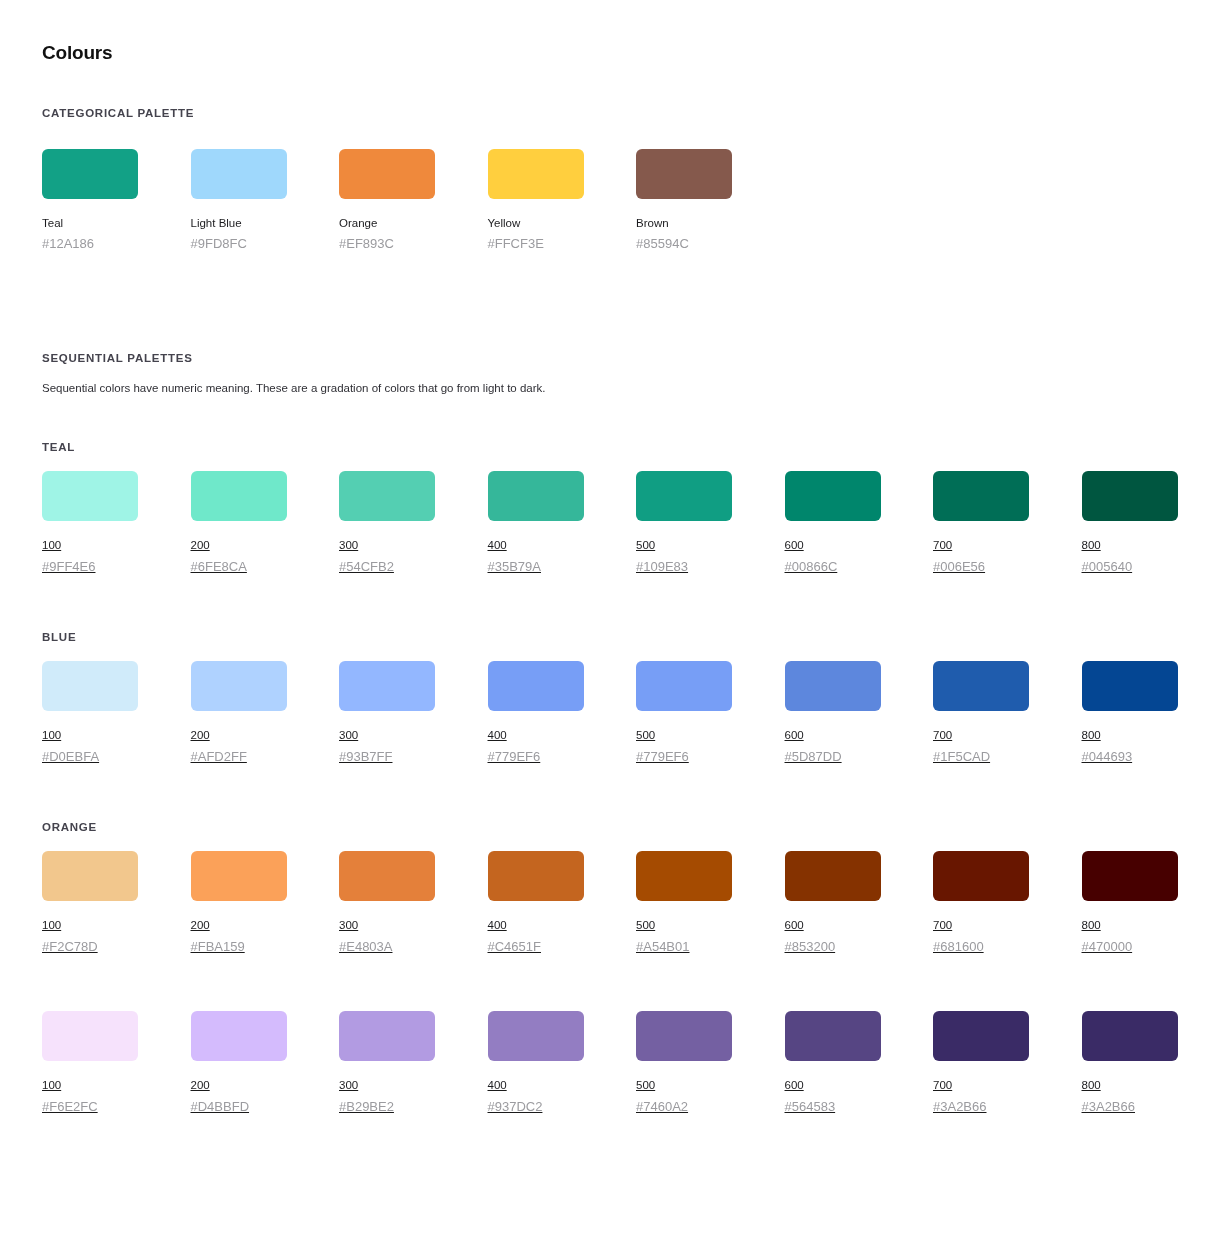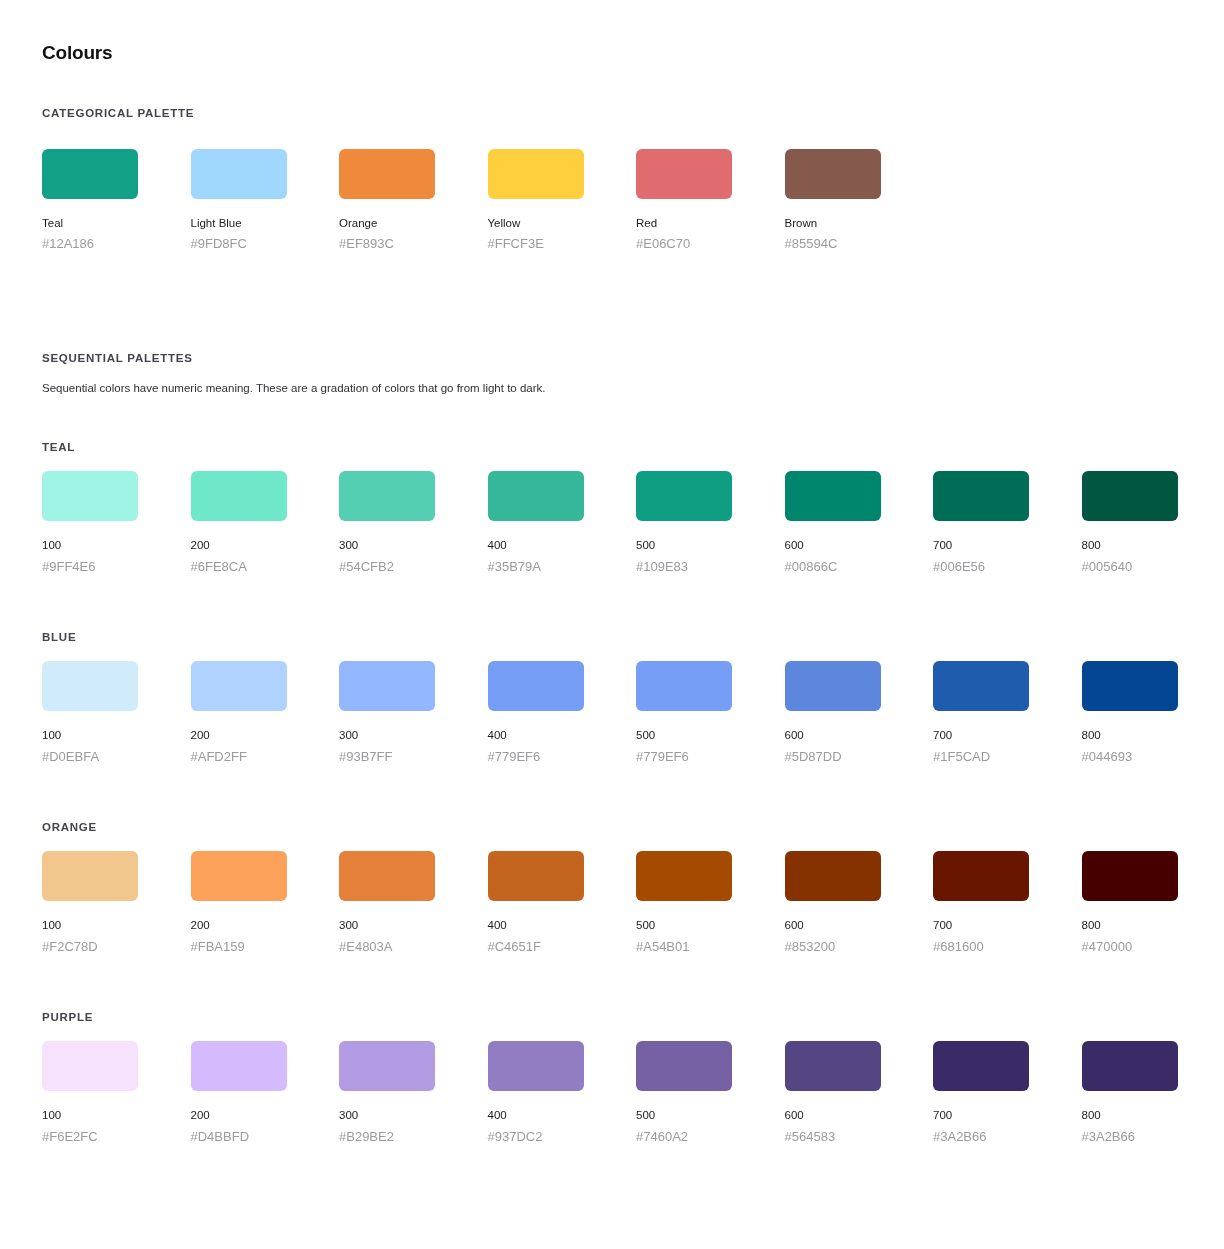--- a/index.html
+++ b/index.html
@@ -86,21 +86,21 @@
 
   
   .categorical-block { margin-bottom: 16px; }
   .cat-swatches { margin-top: 30px; }
 
   .sequential-block { margin-top: 99px; }
   .seq-desc { margin-bottom: 16px; }
 
   .ramp { margin-top: 56px; }
   .ramp-first { margin-top: 43px; }
-  .ramp .swatch-grid { margin-top: 0; }
+  .ramp .swatch-grid { margin-top: 0; text-decoration: underline; }
 </style>
 </head>
 <body>
 
 <div class="page">
 
   <h1 class="page-title">Colours</h1>
 
   <section class="categorical-block">
     <h2 class="section-heading">CATEGORICAL PALETTE</h2>
@@ -118,25 +118,20 @@
         </div>
         <div class="swatch-cell">
           <div class="swatch-chip" style="background-color: rgb(239, 137, 60);"></div>
           <div class="swatch-name">Orange</div>
           <div class="swatch-hex">#EF893C</div>
         </div>
         <div class="swatch-cell">
           <div class="swatch-chip" style="background-color: rgb(255, 207, 62);"></div>
           <div class="swatch-name">Yellow</div>
           <div class="swatch-hex">#FFCF3E</div>
-        </div>
-        <div class="swatch-cell">
-          <div class="swatch-chip" style="background-color: rgb(224, 108, 112);"></div>
-          <div class="swatch-name">Red</div>
-          <div class="swatch-hex">#E06C70</div>
         </div>
         <div class="swatch-cell">
           <div class="swatch-chip" style="background-color: rgb(133, 89, 76);"></div>
           <div class="swatch-name">Brown</div>
           <div class="swatch-hex">#85594C</div>
         </div>
       </div>
   </section>
 
   <section class="sequential-block">
@@ -273,21 +268,20 @@
               <div class="swatch-hex">#681600</div>
             </div>
             <div class="swatch-cell">
               <div class="swatch-chip" style="background-color: rgb(71, 0, 0);"></div>
               <div class="swatch-name">800</div>
               <div class="swatch-hex">#470000</div>
             </div>
           </div>
         </div>
         <div class="ramp">
-          <h3 class="group-heading">PURPLE</h3>
           <div class="swatch-grid">
             <div class="swatch-cell">
               <div class="swatch-chip" style="background-color: rgb(246, 226, 252);"></div>
               <div class="swatch-name">100</div>
               <div class="swatch-hex">#F6E2FC</div>
             </div>
             <div class="swatch-cell">
               <div class="swatch-chip" style="background-color: rgb(212, 187, 253);"></div>
               <div class="swatch-name">200</div>
               <div class="swatch-hex">#D4BBFD</div>

